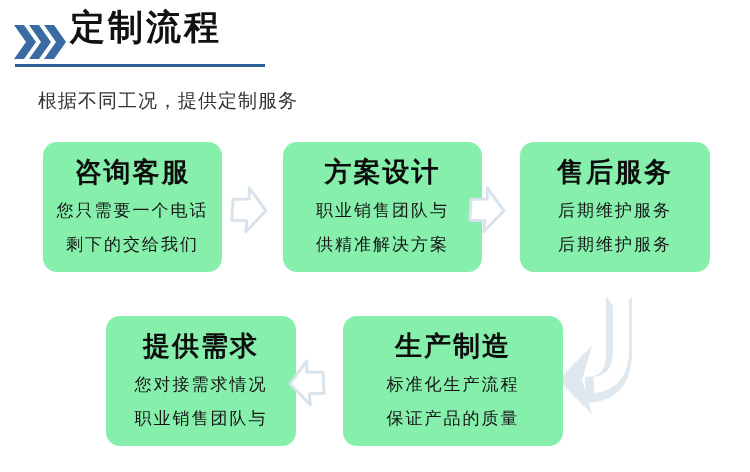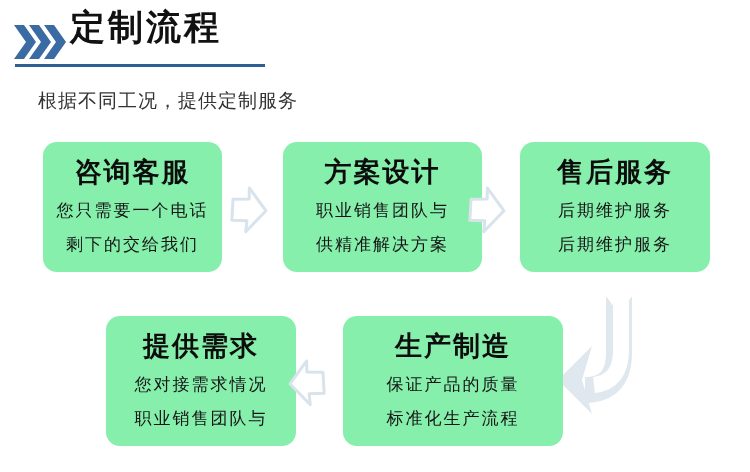--- a/index.html
+++ b/index.html
@@ -114,16 +114,16 @@
   </div>
 </div>
 
 <svg class="arrow arrow-l1 outline-arrow" width="40" height="50" viewBox="0 0 40 50">
   <path d="M3,16 L19,14 L18,3 L37,24 L19,47 L19,36 L4,37 Z"></path>
 </svg>
 
 <div class="step b5">
   <div class="step-title">生产制造</div>
   <div class="step-lines">
+    <div>标准化生产流程</div>
     <div>保证产品的质量</div>
-    <div>标准化生产流程</div>
   </div>
 </div>
 
 </body></html>

